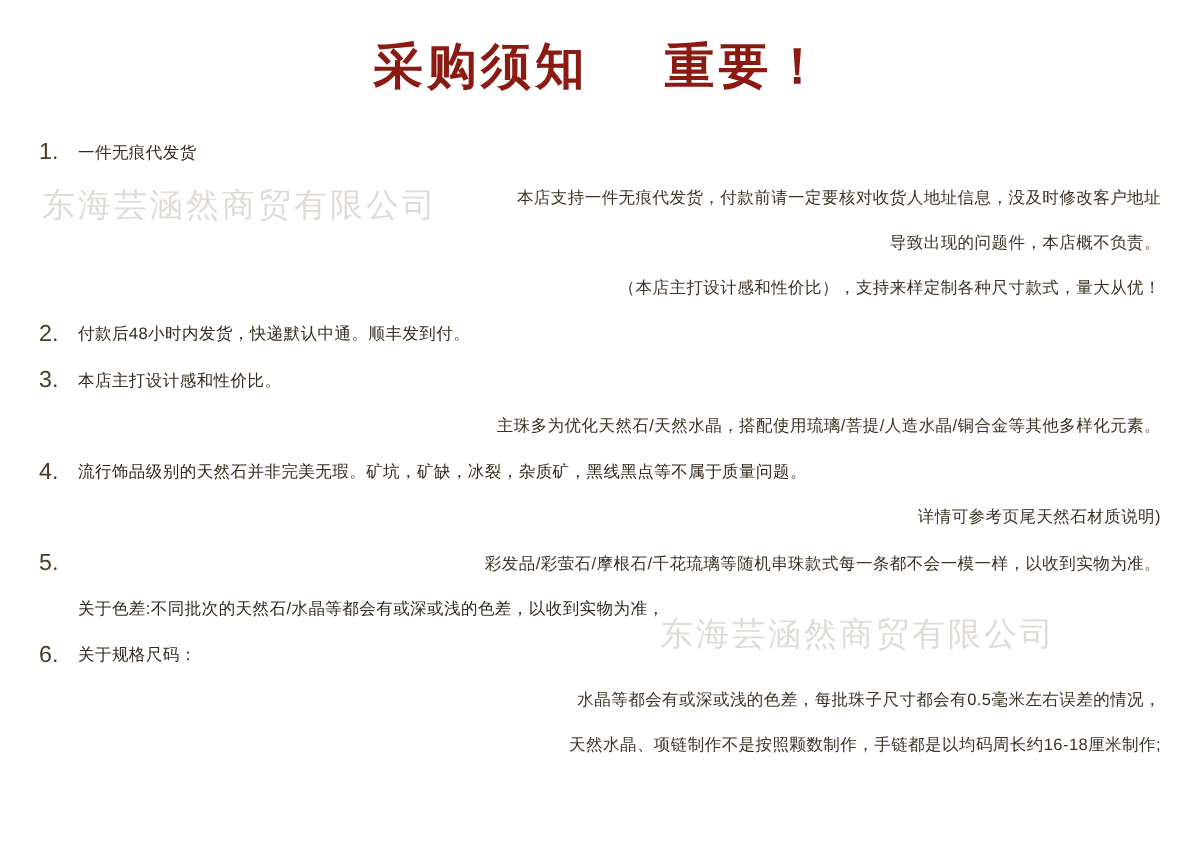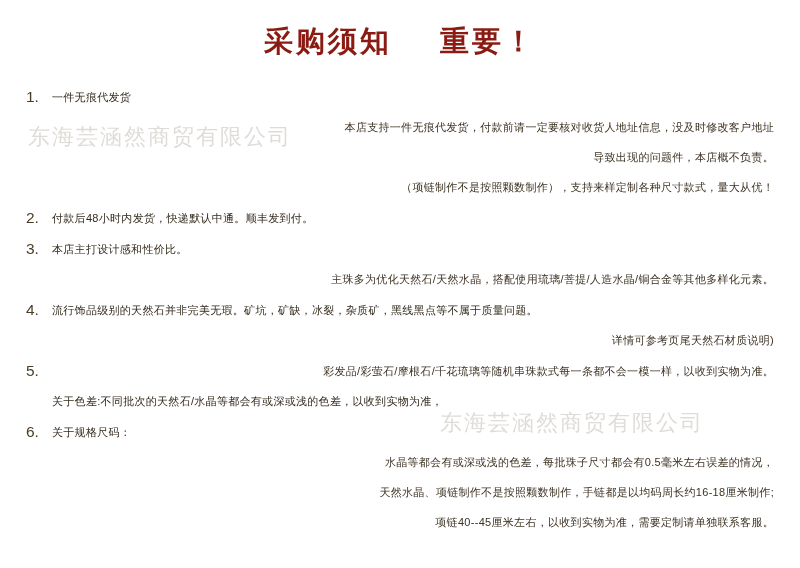--- a/index.html
+++ b/index.html
@@ -36,21 +36,21 @@
     letter-spacing: 2px;
     white-space: nowrap;
     font-family: "Liberation Sans", sans-serif;
   }
   .wm1 { left: 28px; top: 122px; }
   .wm2 { left: 440px; top: 408px; }
 
   .doc-title {
     text-align: center;
     color: #8a1a12;
-    font-size: 29px;
+    font-size: 33px;
     font-weight: bold;
     letter-spacing: 3px;
     margin: 4px 0 20px 0;
     position: relative;
     z-index: 3;
   }
   .doc-title .title-gap {
     display: inline-block;
     width: 26px;
   }
@@ -107,21 +107,21 @@
   </div>
 
   <div class="items">
 
     <div class="item">
       <div class="item-num">1.</div>
       <div class="item-body">
         <div class="line head">一件无痕代发货</div>
         <div class="line indent">本店支持一件无痕代发货，付款前请一定要核对收货人地址信息，没及时修改客户地址</div>
         <div class="line indent">导致出现的问题件，本店概不负责。</div>
-        <div class="line indent">（项链制作不是按照颗数制作），支持来样定制各种尺寸款式，量大从优！</div>
+        <div class="line indent">（本店主打设计感和性价比），支持来样定制各种尺寸款式，量大从优！</div>
       </div>
     </div>
 
     <div class="item">
       <div class="item-num">2.</div>
       <div class="item-body">
         <div class="line head">付款后48小时内发货，快递默认中通。顺丰发到付。</div>
       </div>
     </div>
 
@@ -148,18 +148,17 @@
         <div class="line head">关于色差:不同批次的天然石/水晶等都会有或深或浅的色差，以收到实物为准，</div>
       </div>
     </div>
 
     <div class="item">
       <div class="item-num">6.</div>
       <div class="item-body">
         <div class="line head">关于规格尺码：</div>
         <div class="line indent">水晶等都会有或深或浅的色差，每批珠子尺寸都会有0.5毫米左右误差的情况，</div>
         <div class="line indent">天然水晶、项链制作不是按照颗数制作，手链都是以均码周长约16-18厘米制作;</div>
-        <div class="line indent">项链40--45厘米左右，以收到实物为准，需要定制请单独联系客服。</div>
       </div>
     </div>
 
   </div>
 </div>
 
 </body></html>

